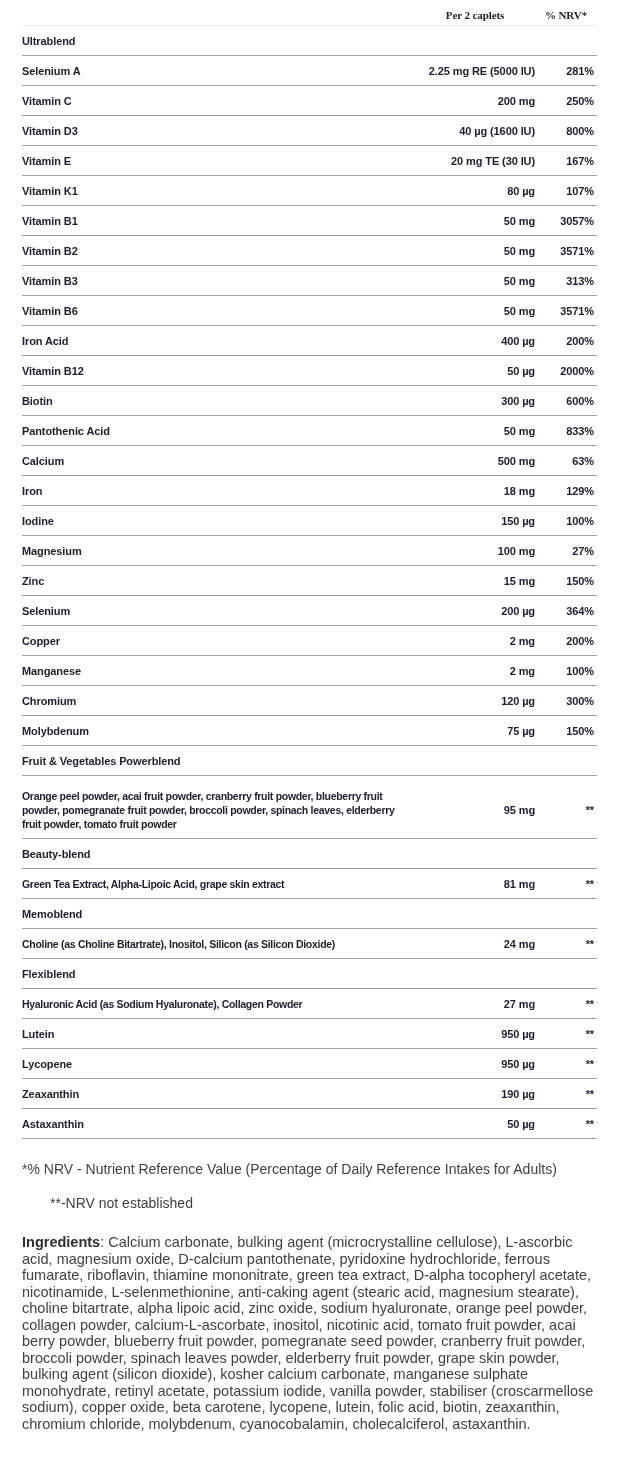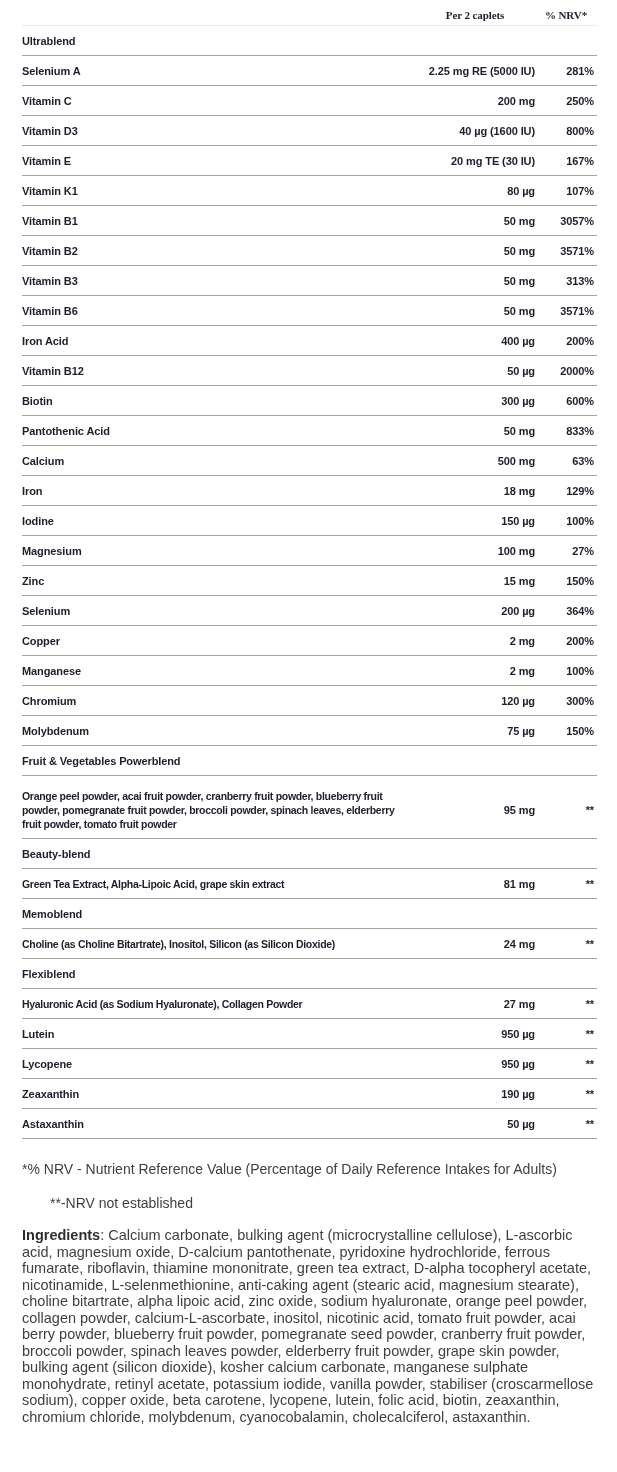--- a/index.html
+++ b/index.html
@@ -50,21 +50,21 @@
   .footnote {
     font-size: 14px;
     line-height: 24px;
     max-width: 545px;
     font-weight: 400;
   }
   .footnote + .footnote { margin-top: 10px; margin-left: 28px; }
 
   
   .ingredients {
-    margin-top: 12px;
+    margin-top: 19px;
     font-size: 14.5px;
     line-height: 16.5px;
     color: #3f3f3f;
     font-weight: 400;
     max-width: 575px;
   }
   .ingredients b { color: #2e2e2e; font-weight: 700; }
 </style>
 </head>
 <body>

